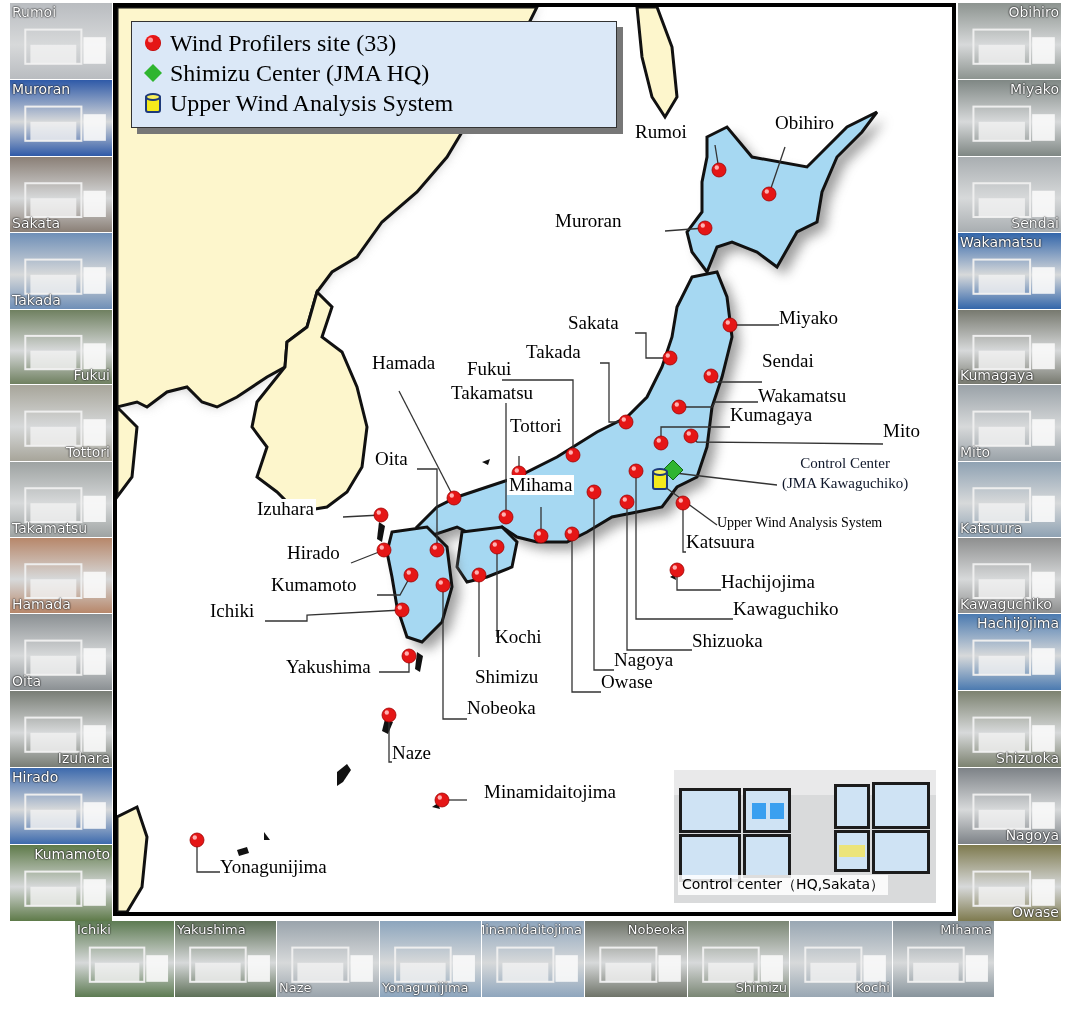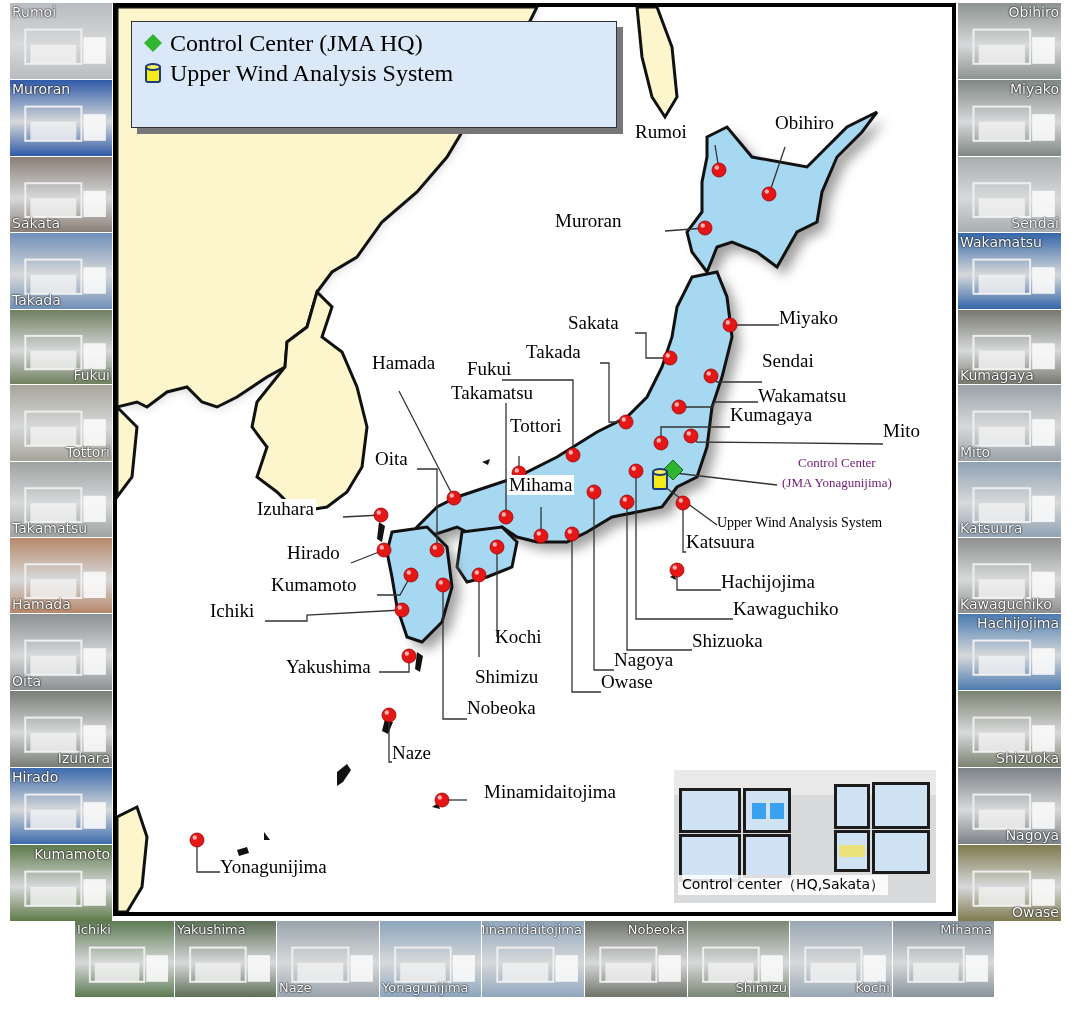--- a/index.html
+++ b/index.html
@@ -13,21 +13,21 @@
   .photo.small .lbl{font-size:13px;}
   #map-frame{position:absolute;left:113px;top:3px;width:843px;height:913px;border:4px solid #000;box-sizing:border-box;background:#fff;overflow:hidden;}
   #map-svg{position:absolute;left:0;top:0;}
   .legend{position:absolute;left:14px;top:14px;width:486px;height:107px;background:#dbe8f7;border:1px solid #333;box-shadow:6px 6px 0 #777;box-sizing:border-box;padding:6px 10px;}
   .legend-row{display:flex;align-items:center;height:30px;font-size:24px;color:#000;}
   .legend-row .sym{width:22px;display:inline-flex;justify-content:center;margin-right:6px;}
   .inset{position:absolute;left:557px;top:763px;width:262px;height:133px;background:#6b6f72;overflow:hidden;}
   .inset-caption{position:absolute;left:4px;bottom:8px;background:rgba(255,255,255,0.85);font-family:"DejaVu Sans",sans-serif;font-size:14px;padding:1px 4px;color:#000;}
   .site-label{position:absolute;font-size:19px;color:#000;white-space:nowrap;line-height:20px;}
   .site-label.bg{background:#fff;padding:0 2px;}
-  .cc-label{position:absolute;font-size:13px;text-align:center;line-height:20px;color:#701a75;}
+  .cc-label{position:absolute;font-size:15px;text-align:center;line-height:20px;color:#0f172a;}
   .uwas-label{position:absolute;font-size:14px;color:#000;white-space:nowrap;}
 </style>
 </head>
 <body>
 
 <div id="photos-left">
     <div class="photo" style="left: 10px; top: 3px; width: 102px; height: 76px; background: linear-gradient(rgb(185, 188, 192) 0%, rgb(215, 217, 218) 55%, rgb(185, 188, 192) 100%);">
       <svg width="102" height="76" style="position:absolute;left:0;top:0">
         <rect x="15.299999999999999" y="26.599999999999998" width="56.1" height="34.2" fill="none" stroke="#eee" stroke-width="2"></rect>
         <rect x="20.400000000000002" y="41.800000000000004" width="45.9" height="19" fill="#f2f2f2" opacity="0.8"></rect>
@@ -526,25 +526,36 @@
 
     <g>
       <rect x="536" y="464" width="14" height="18" fill="#f4ea1c" stroke="#1e3a7a" stroke-width="2" rx="2"></rect>
       <ellipse cx="543" cy="465" rx="7" ry="3" fill="#f8f05a" stroke="#1e3a7a" stroke-width="2"></ellipse>
     </g>
   </svg>
 
   <div class="legend">
     <div class="legend-row">
       <span class="sym">
+        <svg width="18" height="18">
+            <circle cx="9" cy="9" r="8" fill="url(#ball)"></circle>
+            <circle cx="9" cy="9" r="8" fill="#e8000b" opacity="0.0"></circle>
+            <circle cx="9" cy="9" r="7.5" fill="#e51616"></circle>
+            <circle cx="6.5" cy="6" r="2.5" fill="#ff9a9a"></circle>
+          </svg>
+      </span>
+      <span>Wind Profilers site  (33)</span>
+    </div>
+    <div class="legend-row">
+      <span class="sym">
         <svg width="20" height="20">
             <path d="M10,1 L19,10 L10,19 L1,10 Z" fill="#2fb52f"></path>
           </svg>
       </span>
-      <span>Control Center (JMA HQ)</span>
+      <span>Shimizu Center (JMA HQ)</span>
     </div>
     <div class="legend-row">
       <span class="sym">
         <svg width="18" height="22">
             <rect x="2" y="4" width="14" height="16" rx="2" fill="#f4ea1c" stroke="#1e3a7a" stroke-width="2"></rect>
             <ellipse cx="9" cy="5" rx="7" ry="3" fill="#f8f05a" stroke="#1e3a7a" stroke-width="2"></ellipse>
           </svg>
       </span>
       <span>Upper Wind Analysis System</span>
     </div>
@@ -581,21 +592,21 @@
       <div class="site-label" style="left: 616px; top: 592px;">Kawaguchiko</div>
       <div class="site-label" style="left: 569px; top: 525px;">Katsuura</div>
       <div class="site-label" style="left: 604px; top: 565px;">Hachijojima</div>
       <div class="site-label" style="left: 275px; top: 736px;">Naze</div>
       <div class="site-label" style="left: 367px; top: 775px;">Minamidaitojima</div>
       <div class="site-label" style="left: 103px; top: 850px;">Yonagunijima</div>
     </div>
 
   <div class="cc-label" style="left:665px;top:446px;">
     <div>Control Center</div>
-    <div>(JMA Yonagunijima)</div>
+    <div>(JMA Kawaguchiko)</div>
   </div>
   <div class="uwas-label" style="left:600px;top:508px;">Upper Wind Analysis System</div>
 
   <div class="inset">
     <svg width="262" height="133">
       <rect width="262" height="133" fill="#d9dadb"></rect>
       <rect x="0" y="0" width="262" height="25" fill="#e9e9ea"></rect>
       <g fill="#1c1c1c">
         <rect x="5" y="18" width="62" height="45"></rect>
           <rect x="69" y="18" width="48" height="45"></rect>

